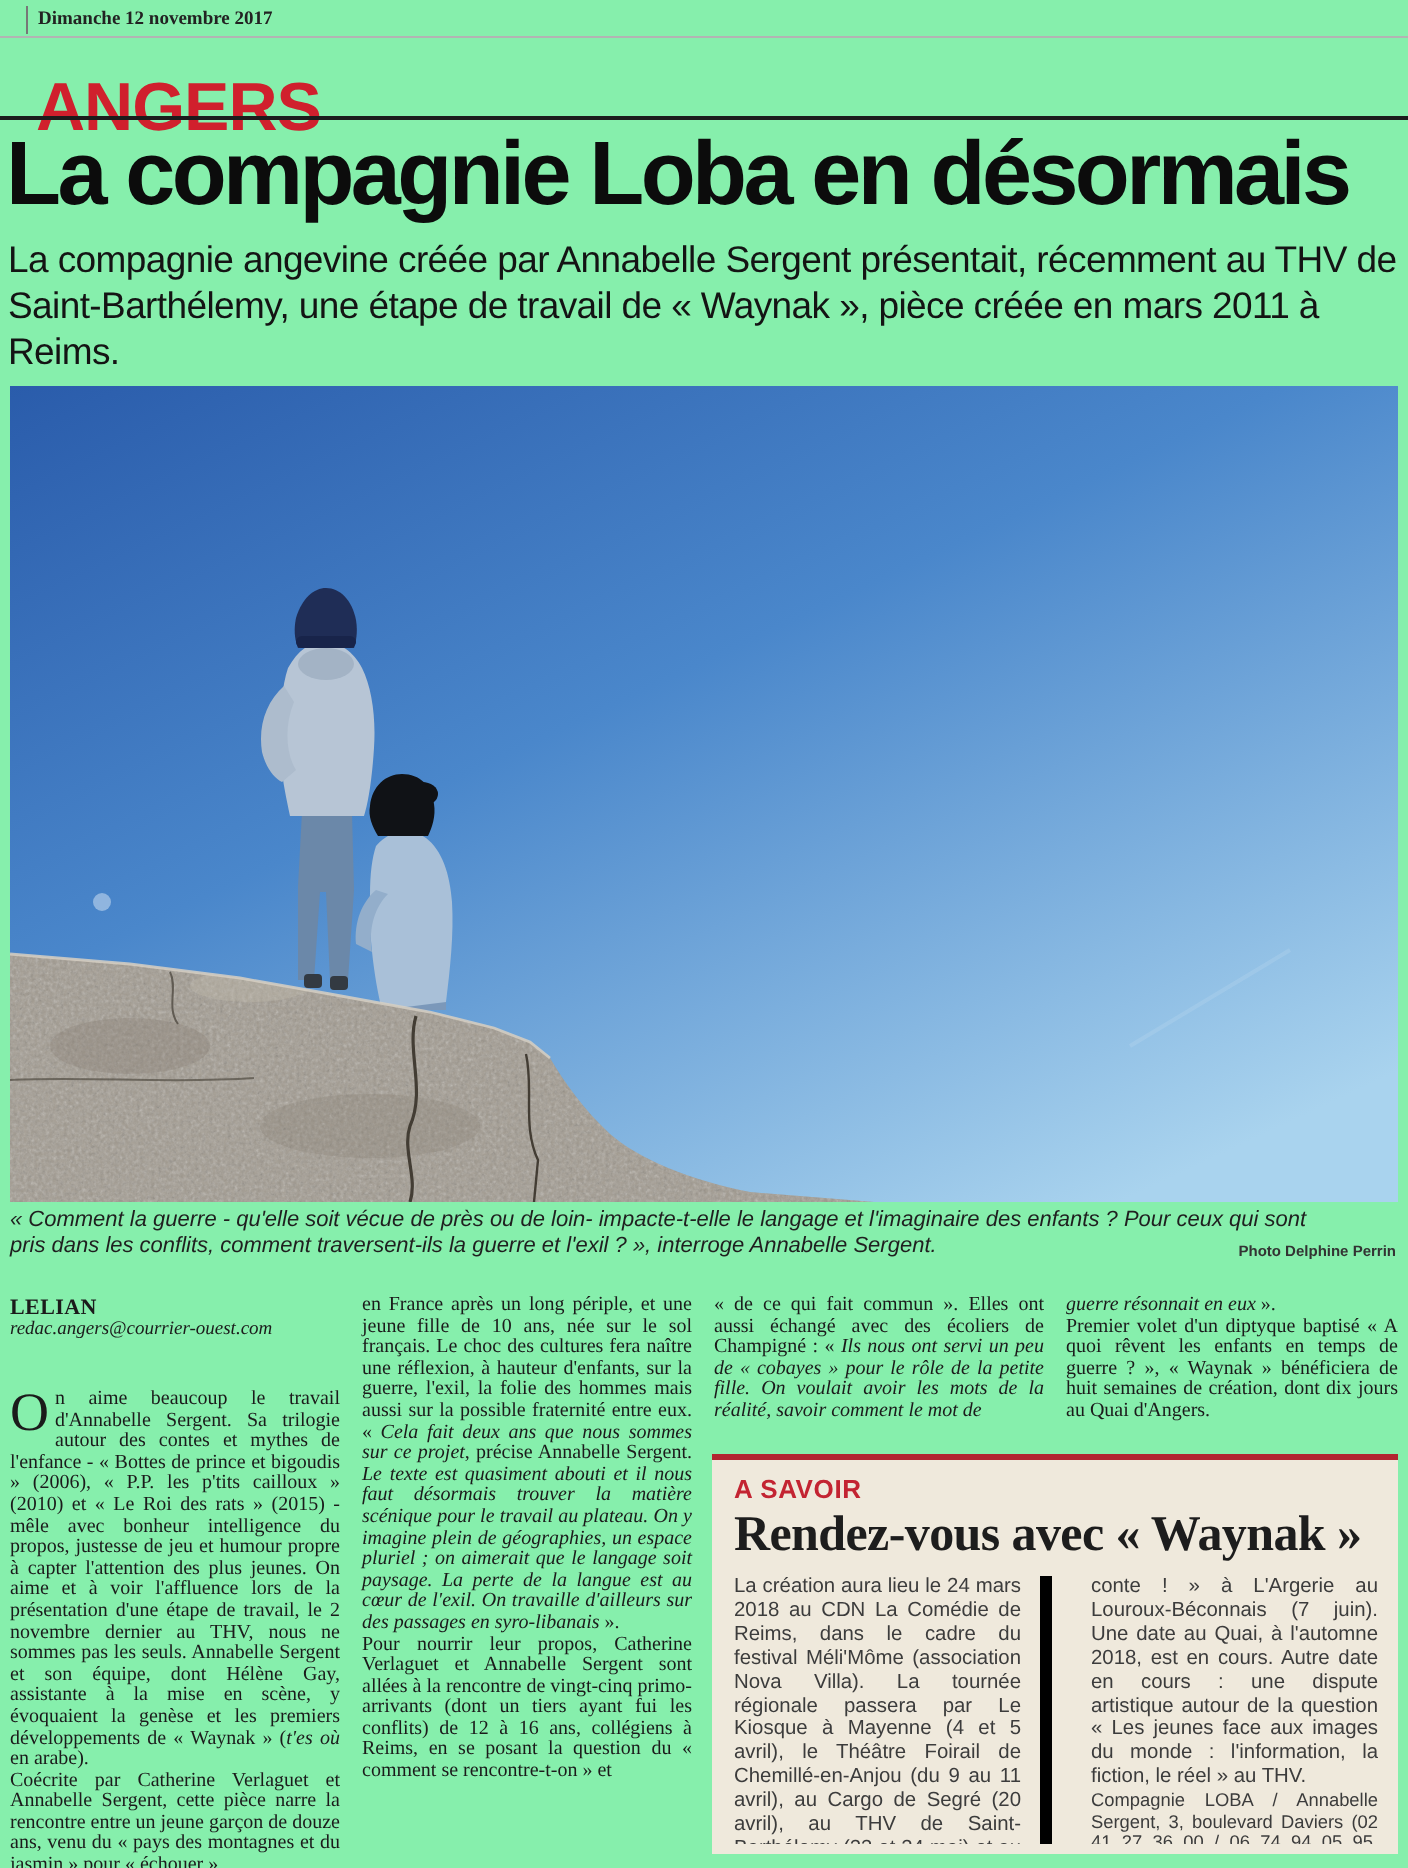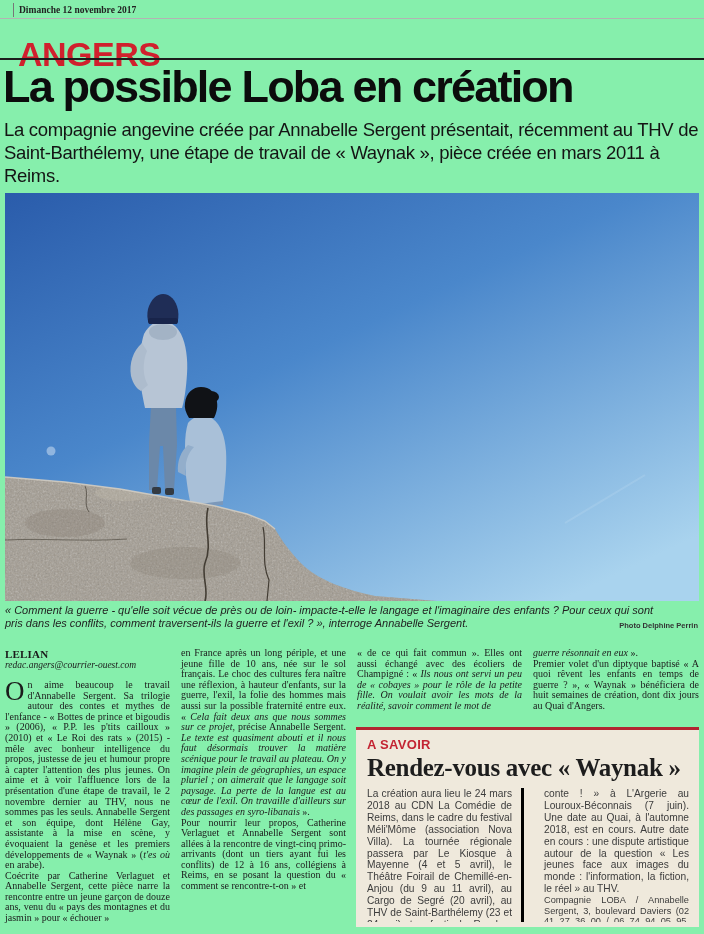--- a/index.html
+++ b/index.html
@@ -31,48 +31,48 @@
           font-size:7.5px;font-weight:700;color:#333;}
 
   
   .col{position:absolute;top:648px;width:165px;font-size:10px;line-height:10.6px;
        text-align:justify;color:#1b1b1b;}
   .col p{margin:0;}
   .col1{left:5px;}  .col2{left:181px;}
   .col3{left:357px;height:77px;overflow:hidden;}
   .col4{left:533px;width:166px;height:77px;overflow:hidden;}
   .byline .author{font-size:11px;font-weight:700;letter-spacing:0.2px;line-height:12px;}
-  .byline .email{font-size:9.5px;font-style:italic;line-height:11px;margin-bottom:9px;}
+  .byline .email{font-size:9.5px;font-style:italic;line-height:11px;margin-bottom:24px;}
   .dropcap{float:left;font-size:27px;line-height:21px;padding:1px 3px 0 0;}
   em{font-style:italic;}
 
   
   .infobox{position:absolute;top:727px;left:356px;width:343px;height:200px;box-sizing:border-box;
            background:#efe9dc;border-top:3px solid #b22531;padding:7px 10px 8px 11px;
            font-family:"Liberation Sans",sans-serif;}
   .kicker{font-size:13px;font-weight:700;letter-spacing:0.3px;line-height:15px;}
   .ib-title{margin:2px 0 6px;font-family:"Liberation Serif",serif;font-size:25px;font-weight:700;
             color:#1d1d1d;letter-spacing:-0.3px;}
   .ib-cols{display:flex;height:134px;overflow:hidden;}
   .ib-col{flex:1;font-size:10.2px;line-height:11.9px;text-align:justify;color:#3c3c3c;}
   .ib-col p{margin:0;}
-  .ib-col + .ib-col{border-left:3px solid #000000;padding-left:20px;margin-left:9px;}
+  .ib-col + .ib-col{border-left:6px solid #000000;padding-left:20px;margin-left:9px;}
   .contact{font-size:9.2px;line-height:10.5px;}
 </style>
 </head>
 <body>
 
 <div class="page">
 
   <div class="dateline">Dimanche 12 novembre 2017</div>
   <div class="toprule"></div>
   <h1 class="section" style="color:#d0202d">ANGERS</h1>
   <div class="sectionrule"></div>
 
-  <h2 class="headline">La possible Loba en création</h2>
+  <h2 class="headline">La compagnie Loba en désormais</h2>
   <p class="standfirst">La compagnie angevine créée par Annabelle Sergent présentait, récemment au THV de Saint-Barthélemy, une étape de travail de « Waynak », pièce créée en mars 2011 à Reims.</p>
 
   <figure class="photo" style="margin:0;">
     <svg width="694" height="408" viewBox="0 0 694 408">
       <defs>
         <linearGradient id="sky" x1="0" y1="0" x2="0.8" y2="1">
           <stop offset="0" stop-color="#2a5cab"></stop>
           <stop offset="0.45" stop-color="#4a87cb"></stop>
           <stop offset="1" stop-color="#a9d3ee"></stop>
         </linearGradient>

